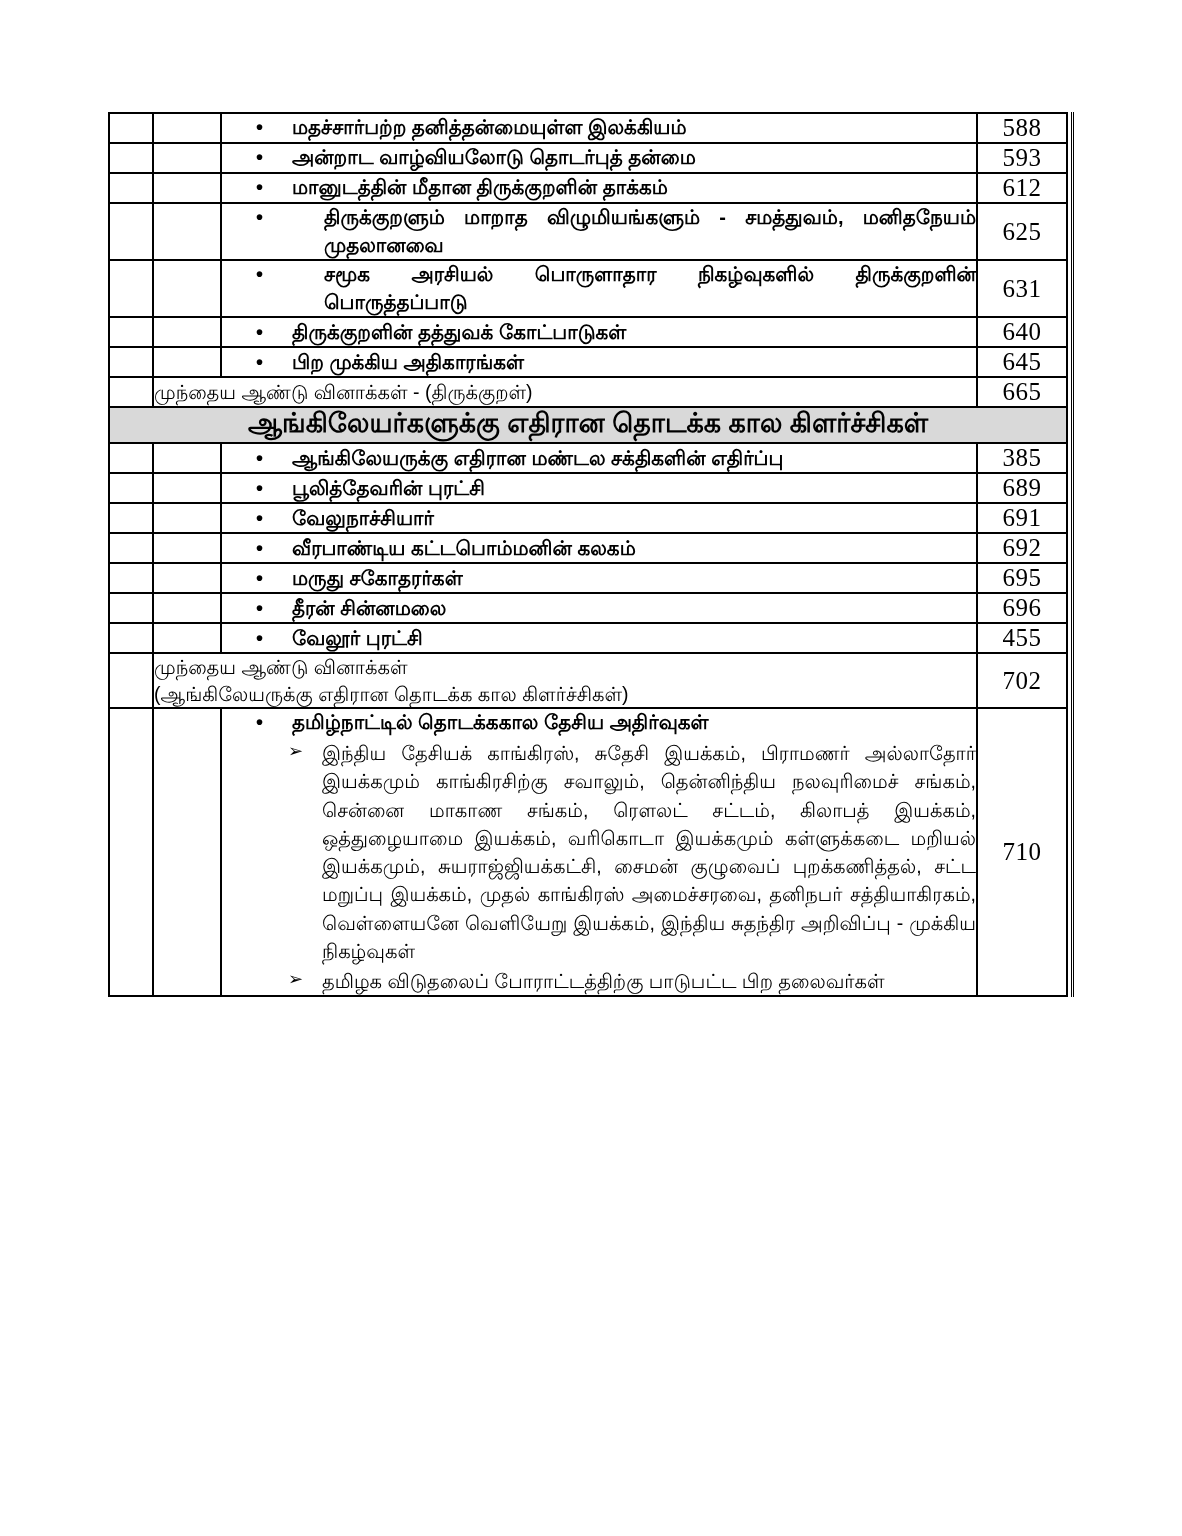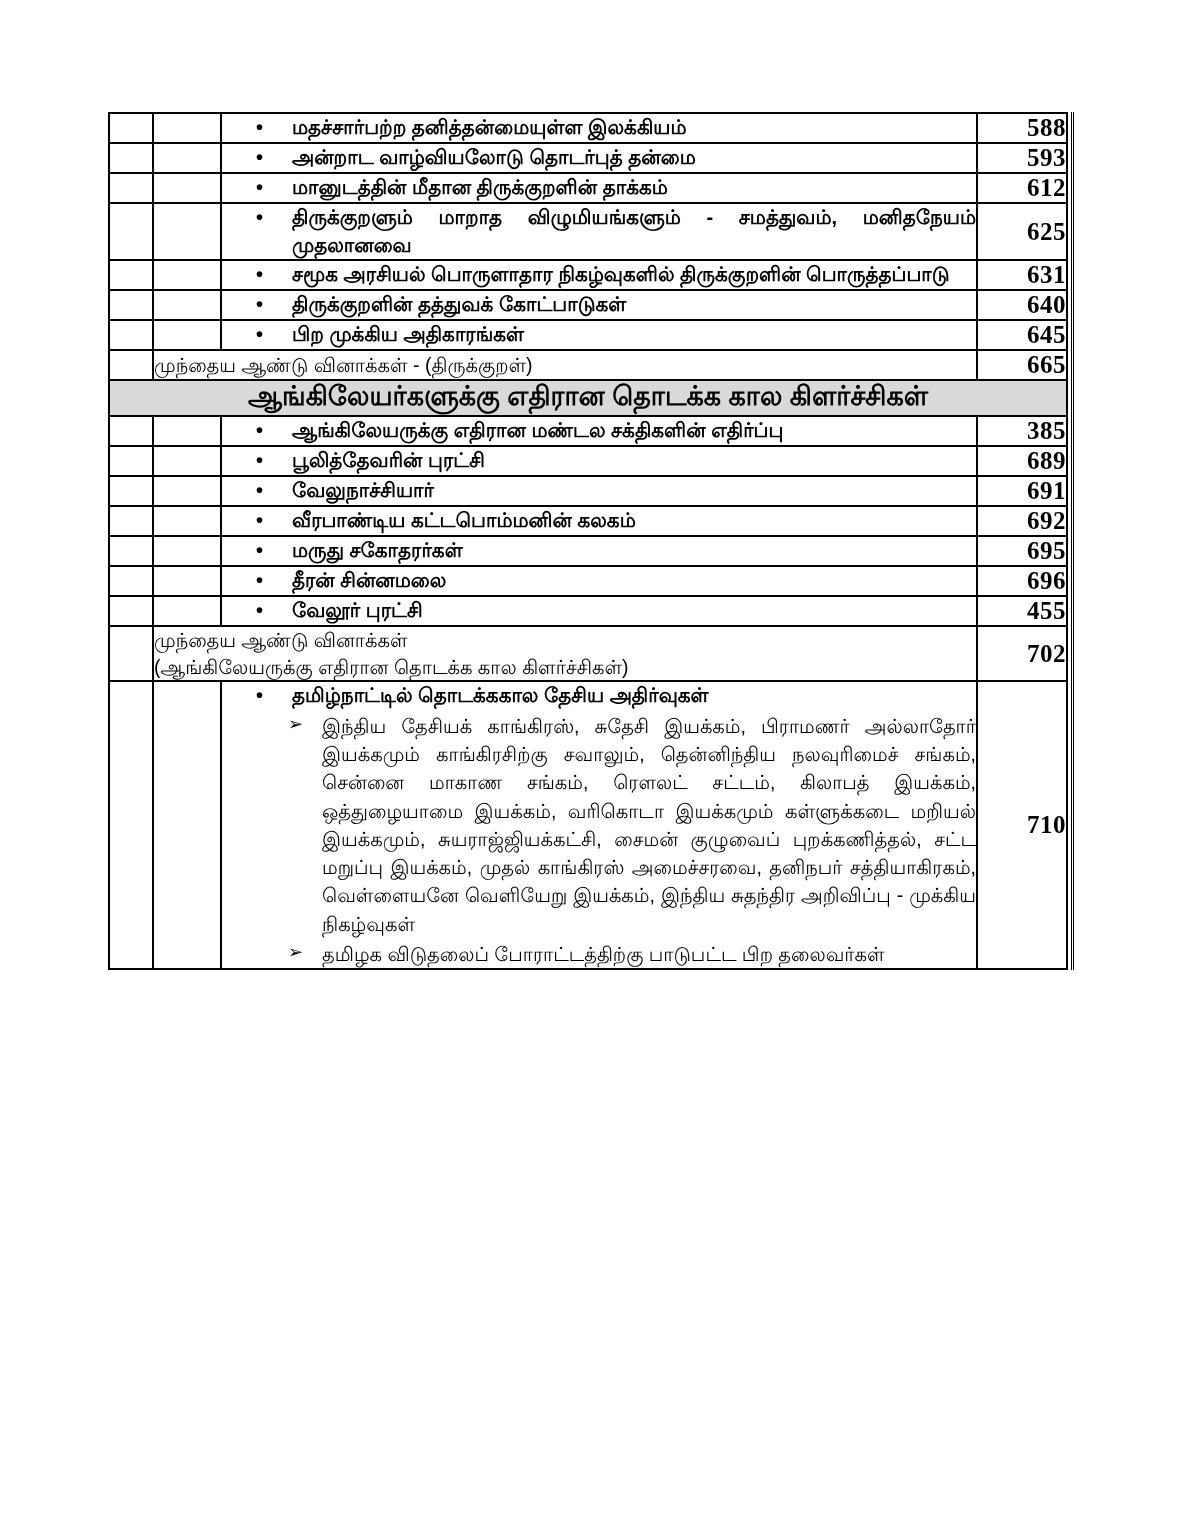--- a/index.html
+++ b/index.html
@@ -56,23 +56,23 @@
 
   .cell-topic {
     padding: 7px 14px 7px 0px;
     font-size: 19.5px;
     line-height: 1.38;
     font-weight: bold;
     letter-spacing: 0px;
   }
 
   .cell-page {
-    text-align: right;
+    text-align: center;
     font-size: 25px;
-    font-weight: bold;
+    font-weight: normal;
     font-family: "Liberation Serif", "DejaVu Serif", serif;
     letter-spacing: 0.5px;
     padding: 4px 2px;
   }
 
   
   .bullet-row {
     display: flex;
     align-items: flex-start;
     padding-left: 30px;
@@ -88,20 +88,21 @@
   }
   .bullet-text {
     flex: 1 1 auto;
     font-size: 20px;
     line-height: 1.38;
     font-weight: bold;
   }
   .bullet-text.justify {
     text-align: justify;
     text-align-last: left;
+    margin-left: 32px;
   }
 
   
   .sub-row {
     display: flex;
     align-items: flex-start;
     padding-left: 66px;
     margin-top: 2px;
   }
   .sub-arrow {

